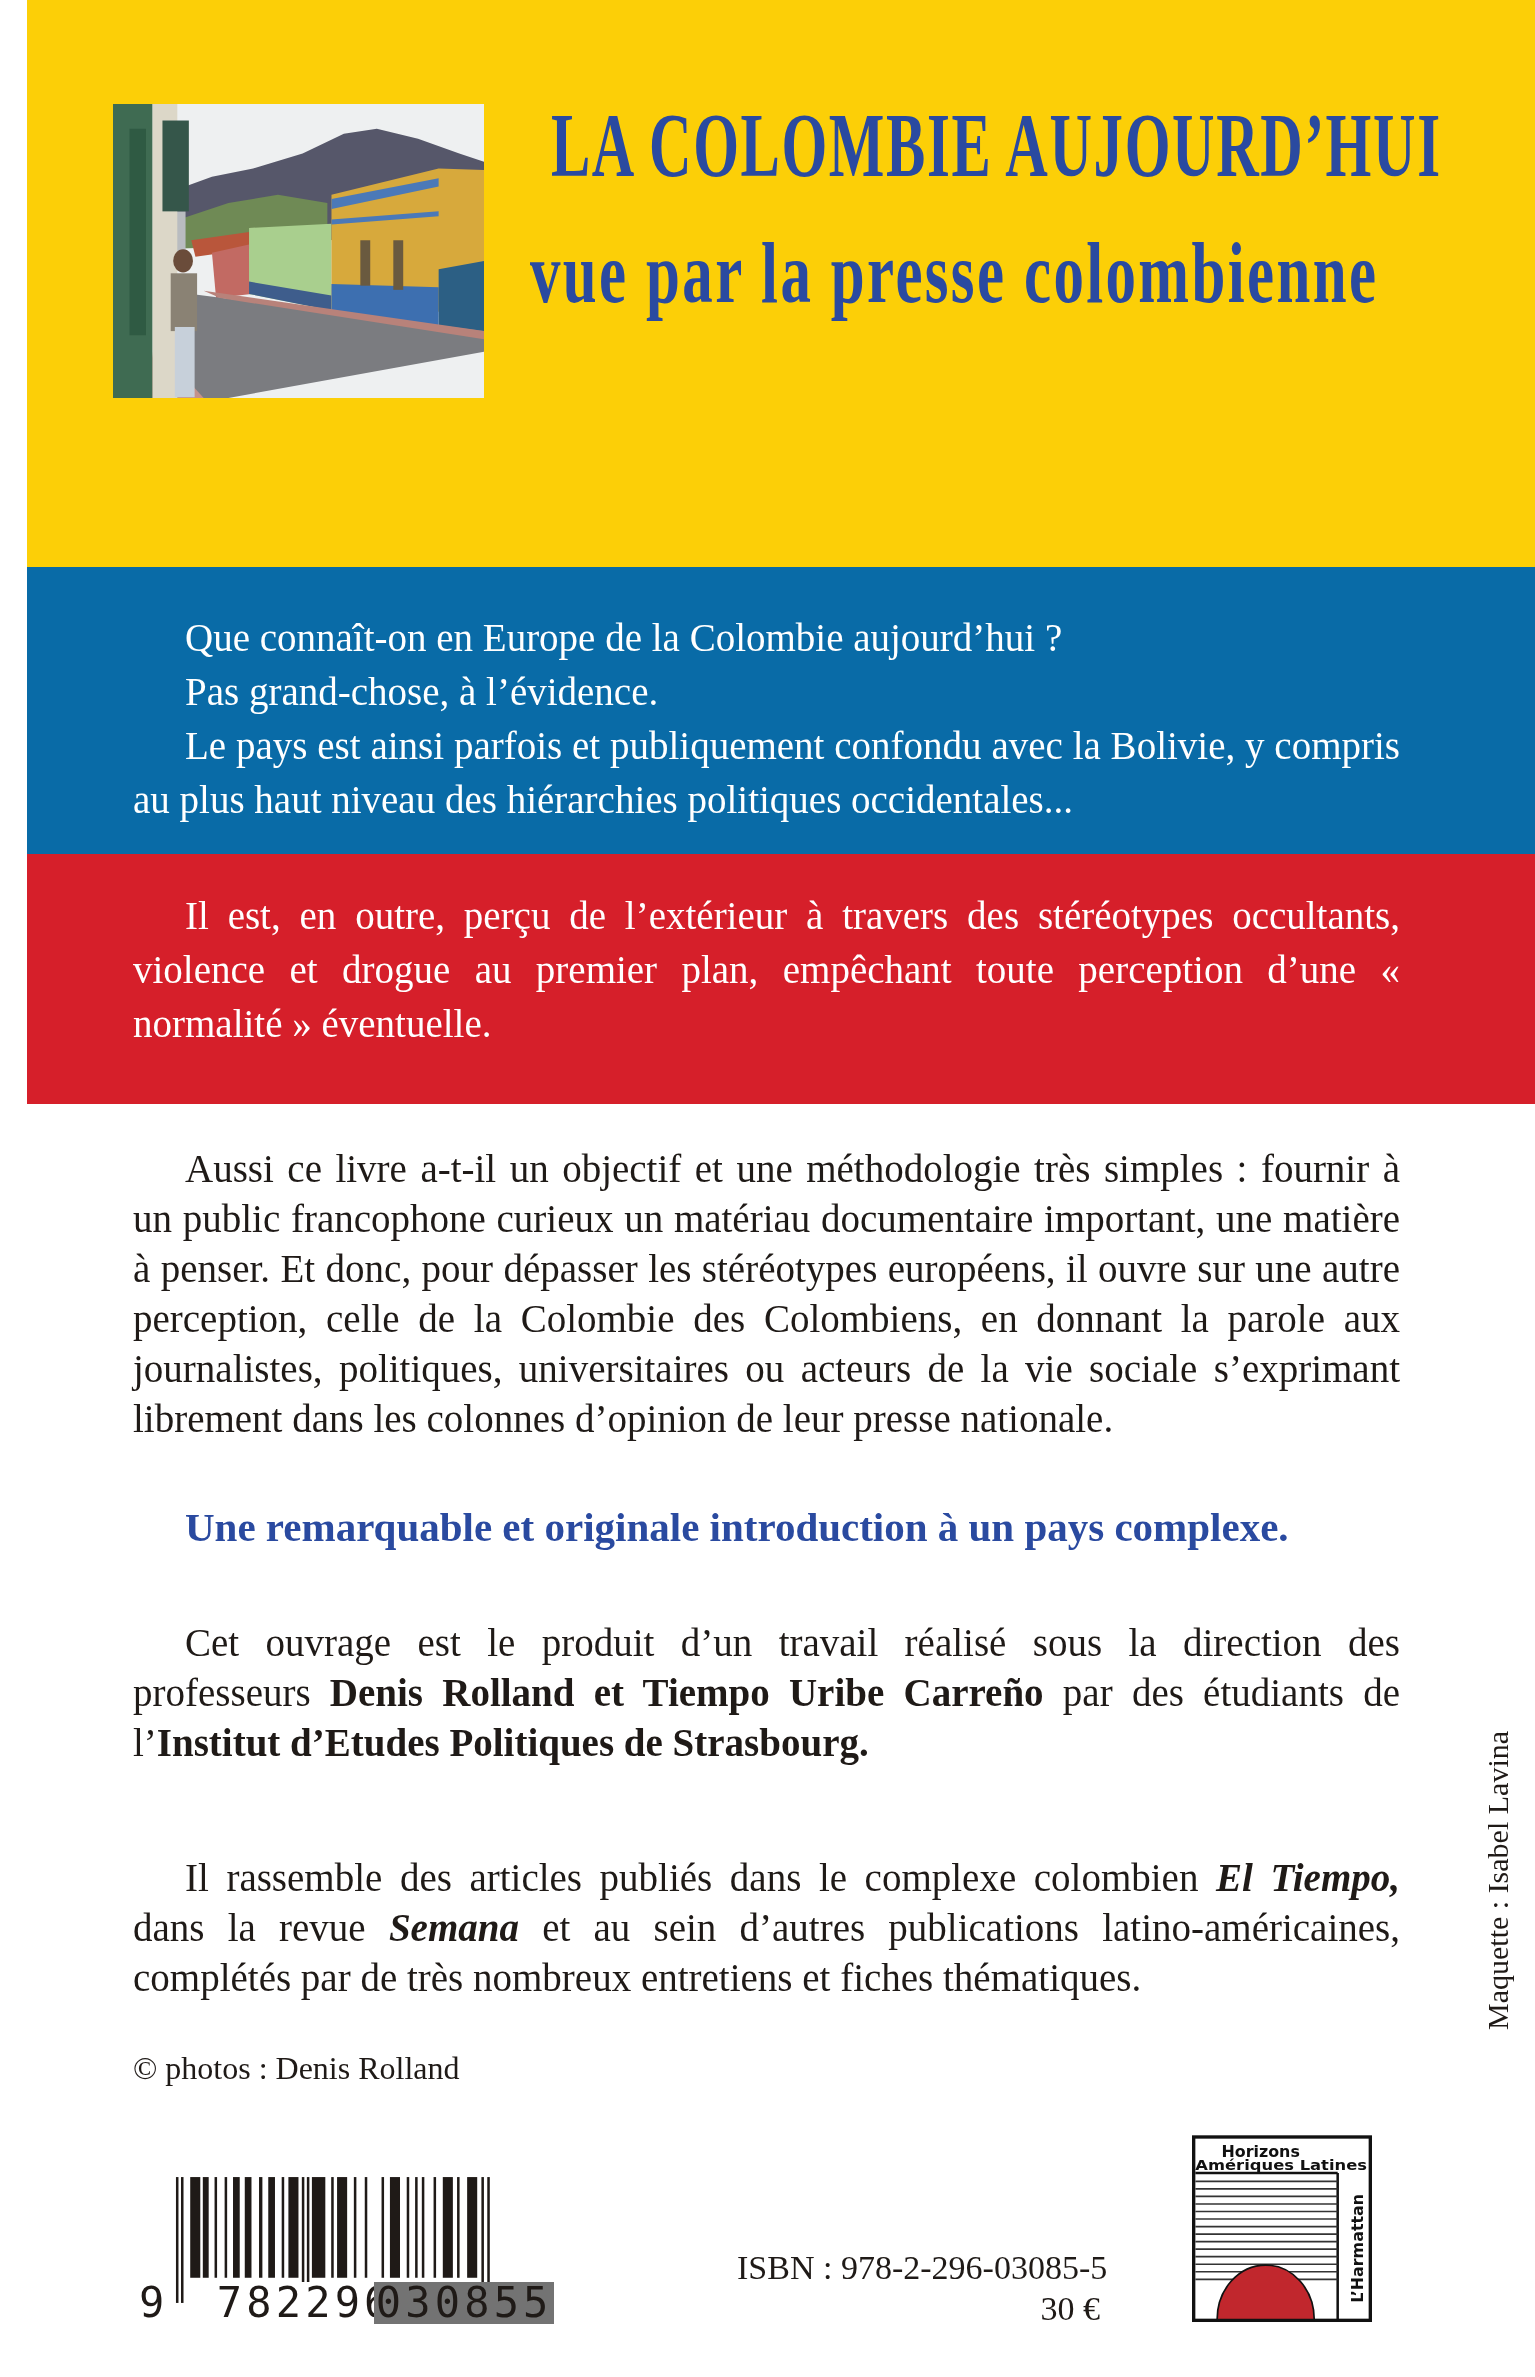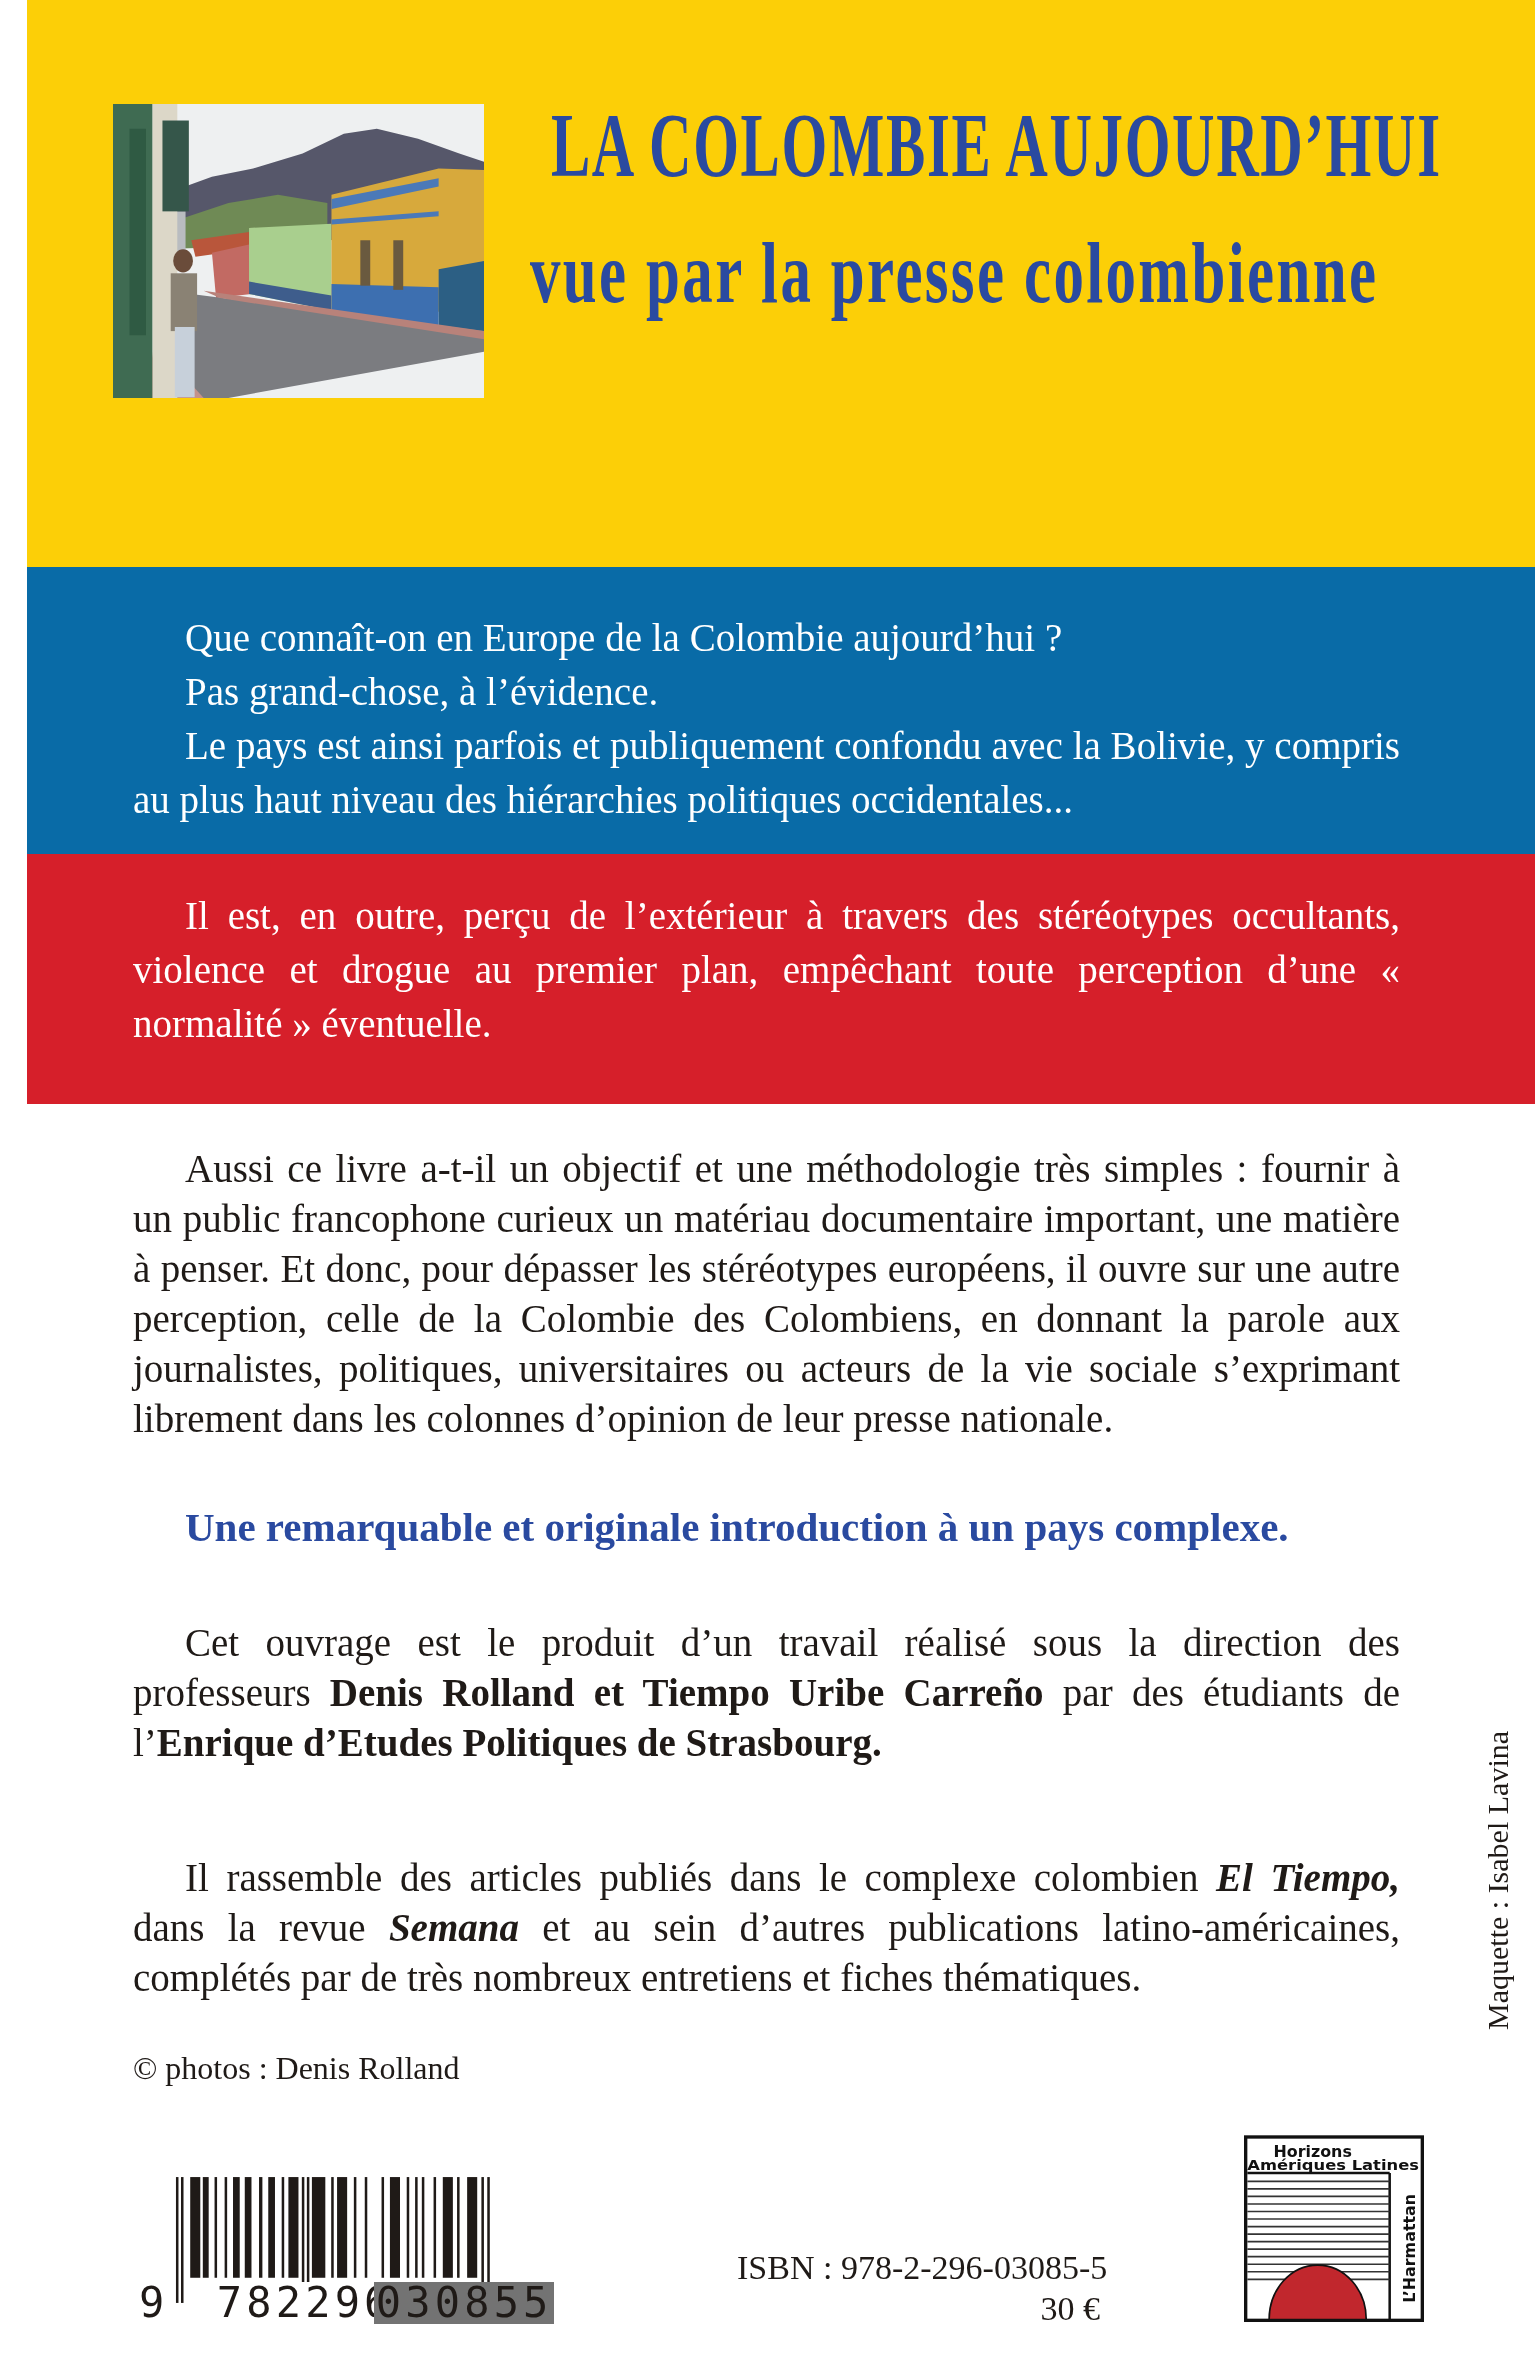--- a/index.html
+++ b/index.html
@@ -77,21 +77,21 @@
 
   .isbn {
     position: absolute; left: 737px; top: 2248px;
     font-size: 34px; line-height: 39px; color: #1f1a17; white-space: nowrap;
   }
   .price {
     position: absolute; right: 435px; top: 2289px;
     font-size: 34px; line-height: 39px; color: #1f1a17; white-space: nowrap;
   }
 
-  .logo { position: absolute; left: 1244px; top: 2135px; width: 208px; height: 189px; }
+  .logo { position: absolute; left: 1192px; top: 2135px; width: 208px; height: 189px; }
   .logo svg { display: block; }
 </style>
 </head>
 <body>
 
 <div class="band band-yellow"></div>
 <div class="band band-blue"></div>
 <div class="band band-red"></div>
 
 <div class="photo" title="Street in Bogotá with colonial houses and mountains">
@@ -132,21 +132,21 @@
   <span class="line" style="text-indent:52px">Pas grand-chose, à l’évidence.</span>
   <span class="line" style="text-indent:52px">Le pays est ainsi parfois et publiquement confondu avec la Bolivie, y compris au plus haut niveau des hiérarchies politiques occidentales...</span>
 </div>
 
 <p class="para para-red on-dark">Il est, en outre, perçu de l’extérieur à travers des stéréotypes occultants, violence et drogue au premier plan, empêchant toute perception d’une « normalité » éventuelle.</p>
 
 <p class="para para-1 on-light">Aussi ce livre a-t-il un objectif et une méthodologie très simples : fournir à un public francophone curieux un matériau documentaire important, une matière à penser. Et donc, pour dépasser les stéréotypes européens, il ouvre sur une autre perception, celle de la Colombie des Colombiens, en donnant la parole aux journalistes, politiques, universitaires ou acteurs de la vie sociale s’exprimant librement dans les colonnes d’opinion de leur presse nationale.</p>
 
 <div class="tagline">Une remarquable et originale introduction à un pays complexe.</div>
 
-<p class="para para-2 on-light"><span>Cet ouvrage est le produit d’un travail réalisé sous la direction des professeurs </span><b>Denis Rolland et Tiempo Uribe Carreño</b><span> par des étudiants de l’</span><b>Enrique d’Etudes Politiques de Strasbourg.</b></p>
+<p class="para para-2 on-light"><span>Cet ouvrage est le produit d’un travail réalisé sous la direction des professeurs </span><b>Denis Rolland et Tiempo Uribe Carreño</b><span> par des étudiants de l’</span><b>Institut d’Etudes Politiques de Strasbourg.</b></p>
 
 <p class="para para-3 on-light"><span>Il rassemble des articles publiés dans le complexe colombien </span><i>El Tiempo,</i><span> dans la revue </span><i>Semana</i><span> et au sein d’autres publications latino-américaines, complétés par de très nombreux entretiens et fiches thématiques.</span></p>
 
 <div class="credit">© photos : Denis Rolland</div>
 <div class="maquette">Maquette : Isabel Lavina</div>
 
 <div class="barcode">
   <svg width="386" height="126" viewBox="0 0 460 150" xmlns="http://www.w3.org/2000/svg">
     <g fill="#1f1a17">
       <rect x="50" y="0" width="3" height="150"></rect>

